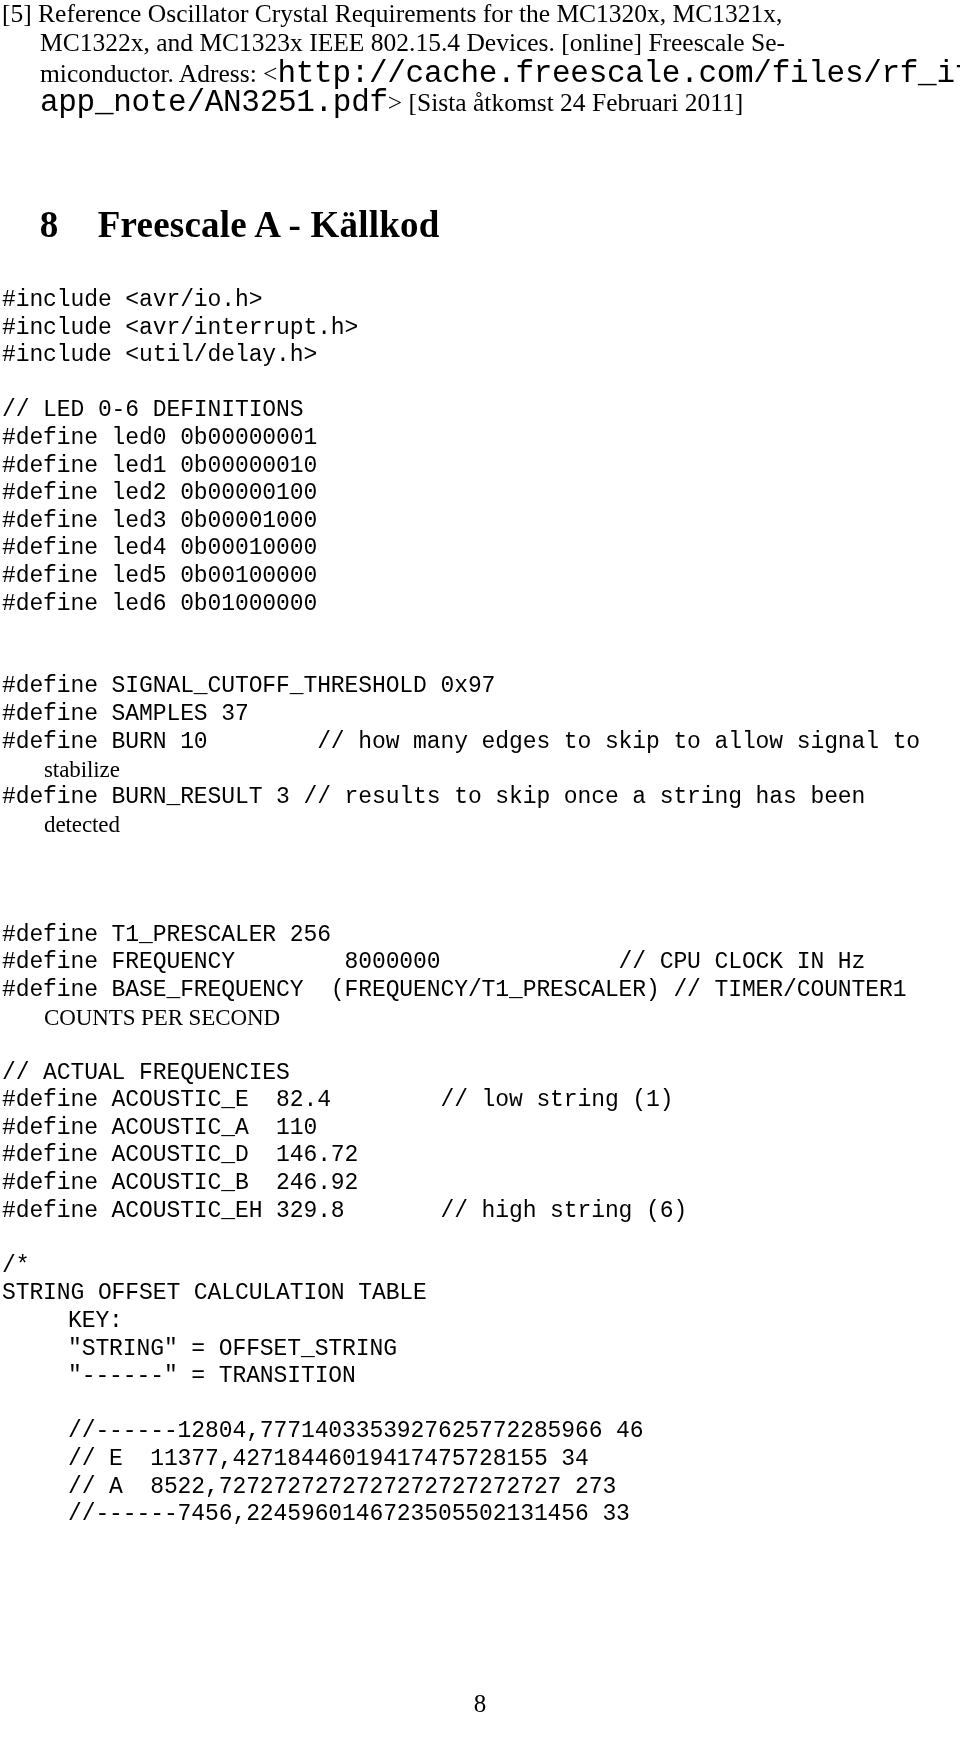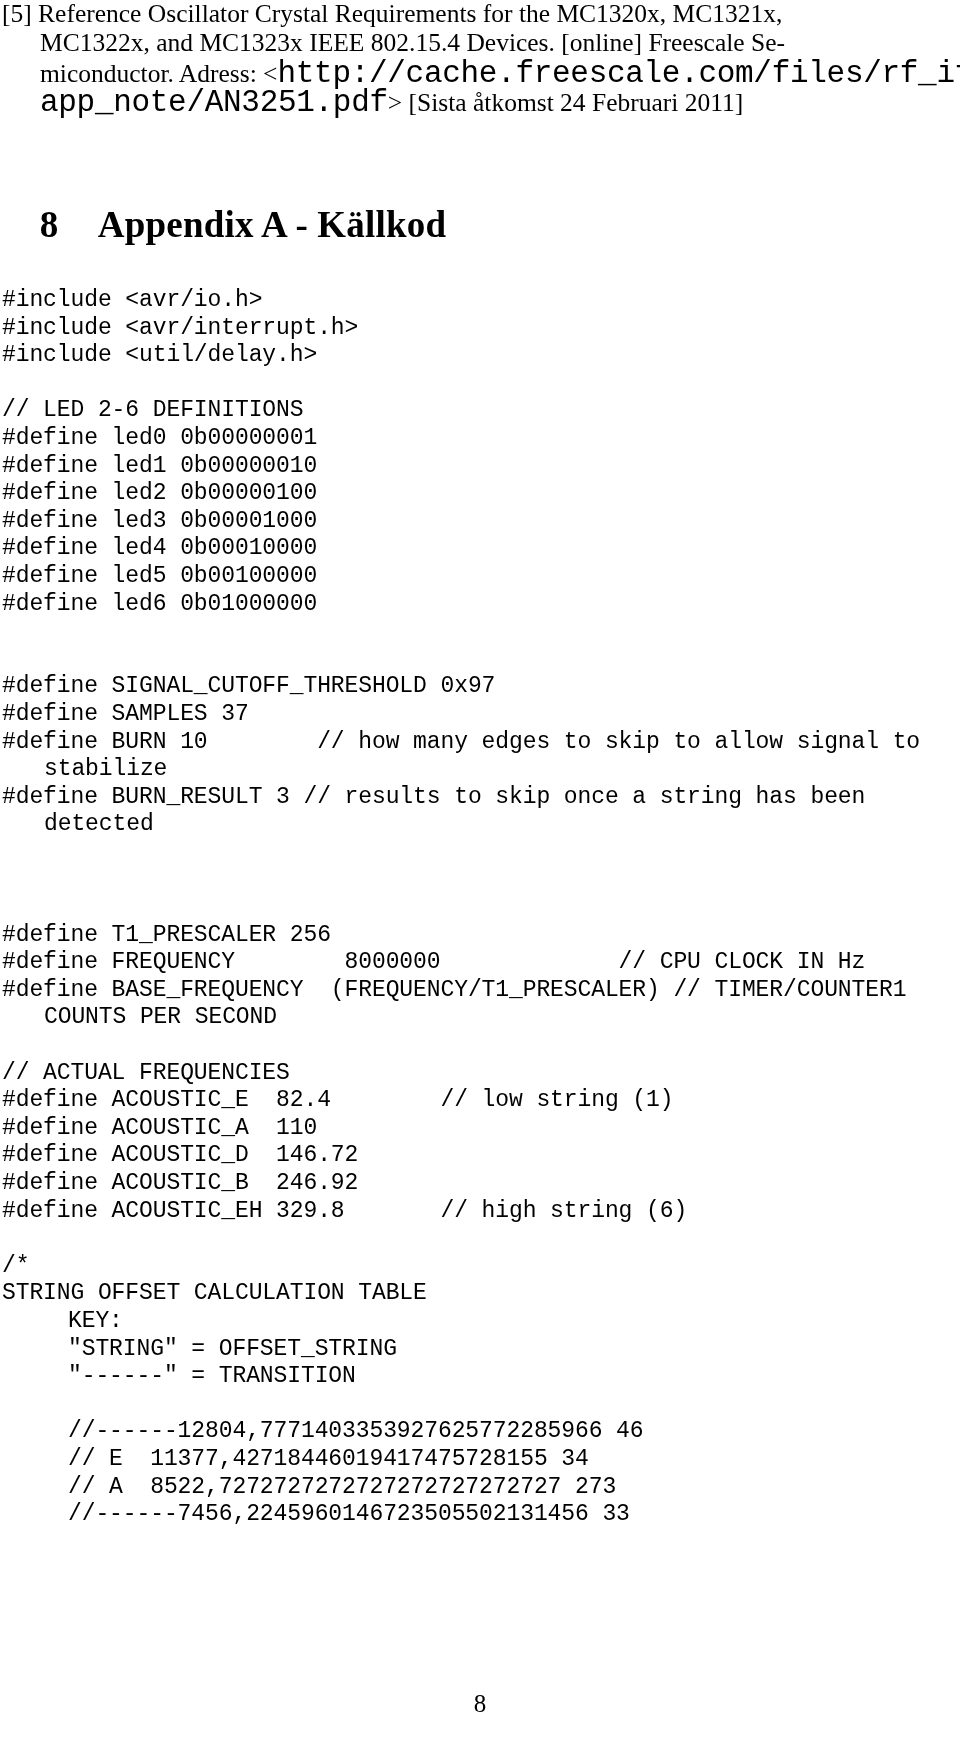--- a/index.html
+++ b/index.html
@@ -71,21 +71,21 @@
     line-height: 27.6px;
     letter-spacing: -0.1px;
     margin-top: 47px;
   }
   .code-line {
     white-space: pre;
     display: block;
     min-height: 27.6px;
   }
   .code-line.blank { height: 27.6px; }
-  .code-line.cont { padding-left: 42px; }
+  .code-line.cont { padding-left: 42px; font-family: Liberation Serif, serif; }
   .code-line.ind1 { padding-left: 66px; }
 
   
   .page-number {
     position: absolute;
     left: 0;
     top: 1690px;
     width: 960px;
     text-align: center;
     font-size: 25px;
@@ -98,29 +98,29 @@
 <div class="page">
 
   <div class="bib-entry">
     <span class="bib-line l1"><span>[5] Reference Oscillator Crystal Requirements for the MC1320x, MC1321x,</span></span>
     <span class="bib-line l2"><span>MC1322x, and MC1323x IEEE 802.15.4 Devices. [online] Freescale Se-</span></span>
     <span class="bib-line l3"><span>miconductor. Adress: &lt;</span><span class="mono-inline">http://cache.freescale.com/files/rf_if/doc/</span></span>
     <span class="bib-line l4"><span class="mono-inline">app_note/AN3251.pdf</span><span>&gt; [Sista åtkomst 24 Februari 2011]</span></span>
   </div>
 
   <div class="section-heading">
-    <span class="num">8</span><span>Appendix A - Källkod</span>
+    <span class="num">8</span><span>Freescale A - Källkod</span>
   </div>
 
   <div class="code-block">
       <span class="code-line">#include &lt;avr/io.h&gt;</span>
       <span class="code-line">#include &lt;avr/interrupt.h&gt;</span>
       <span class="code-line">#include &lt;util/delay.h&gt;</span>
       <span class="code-line blank"></span>
-      <span class="code-line">// LED 2-6 DEFINITIONS</span>
+      <span class="code-line">// LED 0-6 DEFINITIONS</span>
       <span class="code-line">#define led0 0b00000001</span>
       <span class="code-line">#define led1 0b00000010</span>
       <span class="code-line">#define led2 0b00000100</span>
       <span class="code-line">#define led3 0b00001000</span>
       <span class="code-line">#define led4 0b00010000</span>
       <span class="code-line">#define led5 0b00100000</span>
       <span class="code-line">#define led6 0b01000000</span>
       <span class="code-line blank"></span>
       <span class="code-line blank"></span>
       <span class="code-line">#define SIGNAL_CUTOFF_THRESHOLD 0x97</span>

